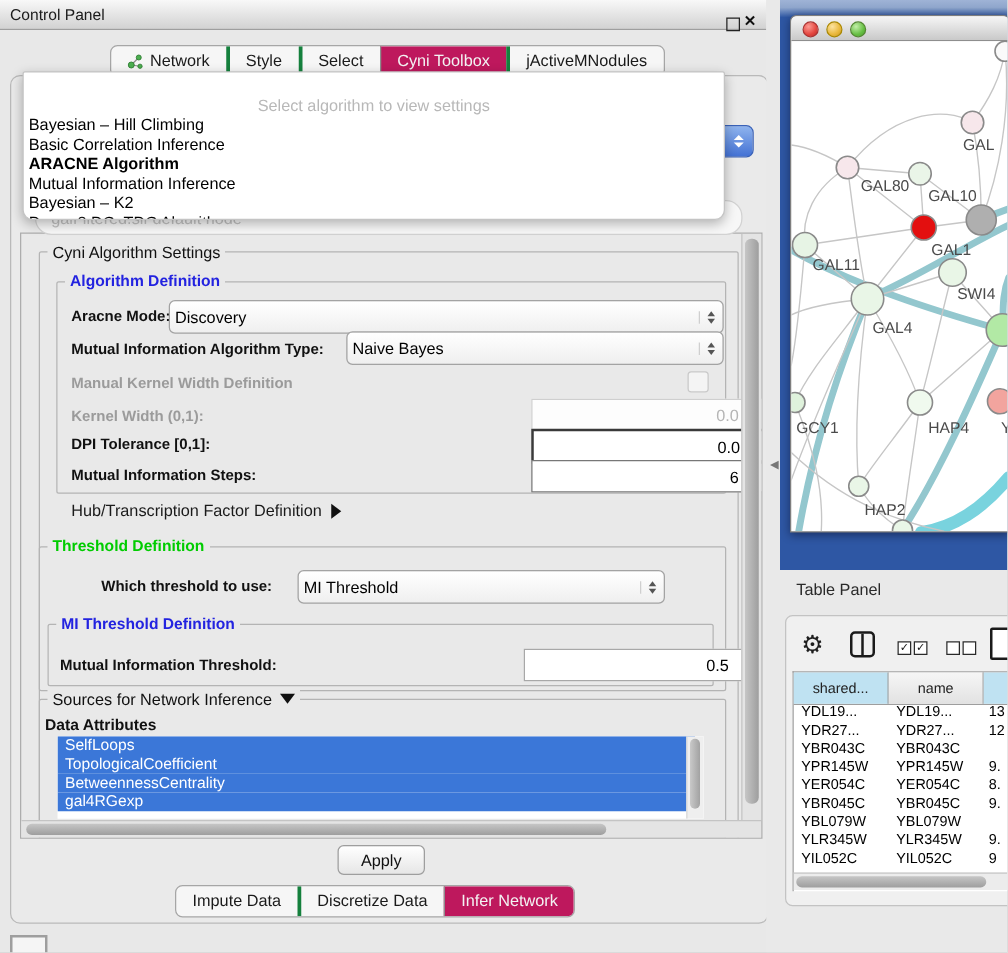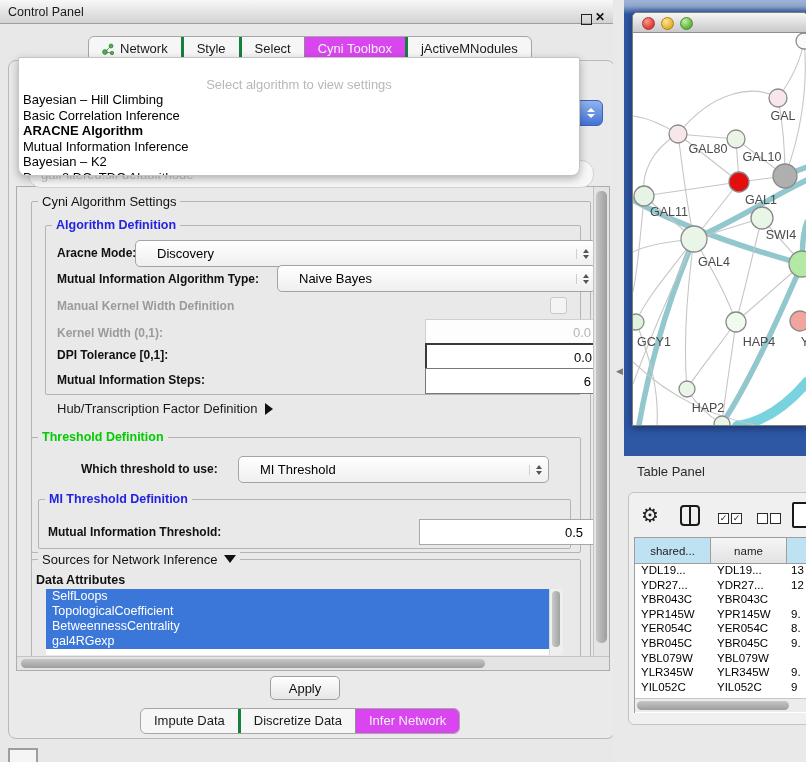--- a/index.html
+++ b/index.html
@@ -10,21 +10,21 @@
   #cp-titlebar{left:0;top:8;width:613px;height:23px;
     background:linear-gradient(#F8F8F8,#D2D2D2);border-bottom:1px solid #9E9E9E;
     display:flex;align-items:center;font-size:12.5px;color:#1A1A1A;}
   #cp-titlebar .t{padding-left:8px;}
   #float-btn{left:581px;top:14px;width:9px;height:9px;border:1.5px solid #222;background:transparent;}
   #close-btn{left:595px;top:10px;font-size:12px;font-weight:bold;color:#111;}
   .tabgroup{display:flex;height:24px;background:#F6F6F6;border:1px solid #A6A6A6;
     border-radius:6px;overflow:hidden;}
   .tab{padding:0 13px;font-size:13px;line-height:24px;color:#1A1A1A;display:flex;align-items:center;gap:5px;}
   .tab + .tab{border-left:3px solid #15803d;}
-  .tab.sel{background:#d946ef;color:#F3F3F3;border-left:1px solid #8D8D8D;}
+  .tab.sel{background:#be185d;color:#F3F3F3;border-left:1px solid #8D8D8D;}
   #top-tabs{left:88px;top:36px;}
   #bottom-tabs{left:140px;top:708px;}
   #main-panel{left:8px;top:60px;width:605px;height:677px;background:#EAEAEA;
     border:1px solid #B9B9B9;border-radius:8px;}
   
   #popup{left:18px;top:57px;width:560px;height:117px;background:#FFF;
     border:1px solid #C4C4C4;border-radius:2px 2px 8px 8px;z-index:50;
     box-shadow:0 3px 9px rgba(0,0,0,.28);overflow:hidden;}
   #popup .prompt{margin-top:19px;text-align:center;font-size:13px;color:#B8B8B8;}
   .algo-item{font-size:13px;line-height:15.6px;padding-left:4px;color:#000;white-space:nowrap;}
@@ -44,21 +44,21 @@
   .group{border:1px solid #B4B4B4;border-radius:2px;}
   .gtitle{position:absolute;top:-8px;left:6px;background:#E9E9E9;padding:0 4px;
     font-size:12.5px;white-space:nowrap;}
   .gtitle.bold{font-weight:bold;}
   .gtitle.blue{color:#2323E0;}
   .gtitle.green{color:#00CC00;}
   .lbl{font-size:12px;font-weight:bold;white-space:nowrap;}
   .lbl.dis{color:#9B9B9B;}
   .plain{font-size:13px;font-weight:normal;color:#1A1A1A;}
   .combo{background:linear-gradient(#FFFFFF,#EFEFEF);border:1px solid #A3A3A3;border-radius:5px;
-    display:flex;align-items:center;padding-left:21px;font-size:13px;color:#000;}
+    display:flex;align-items:center;padding-left:4px;font-size:13px;color:#000;}
   .stepper{position:absolute;right:6px;top:50%;transform:translateY(-50%);
     display:flex;flex-direction:column;align-items:center;gap:2px;padding-left:6px;border-left:1px solid #CFCFCF;}
   .stepper i{width:0;height:0;border-left:3.5px solid transparent;border-right:3.5px solid transparent;}
   .stepper .up{border-bottom:4px solid #555;}
   .stepper .dn{border-top:4px solid #555;}
   .field{background:#FFF;border:1px solid #A8A8A8;font-size:13px;display:flex;
     align-items:center;justify-content:flex-end;padding:0 19px;color:#000;}
   .field.dis{background:#FDFDFD;border-color:#CFCFCF;color:#B5B5B5;}
   .field.strong{border:2px solid #3A3A3A;}
   .field.mid{border:1px solid #777;}

